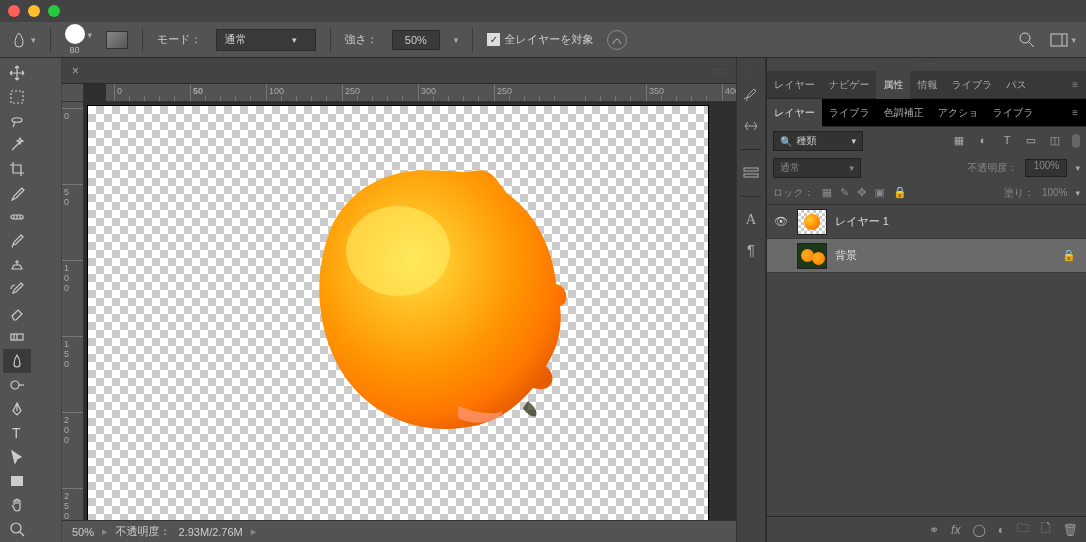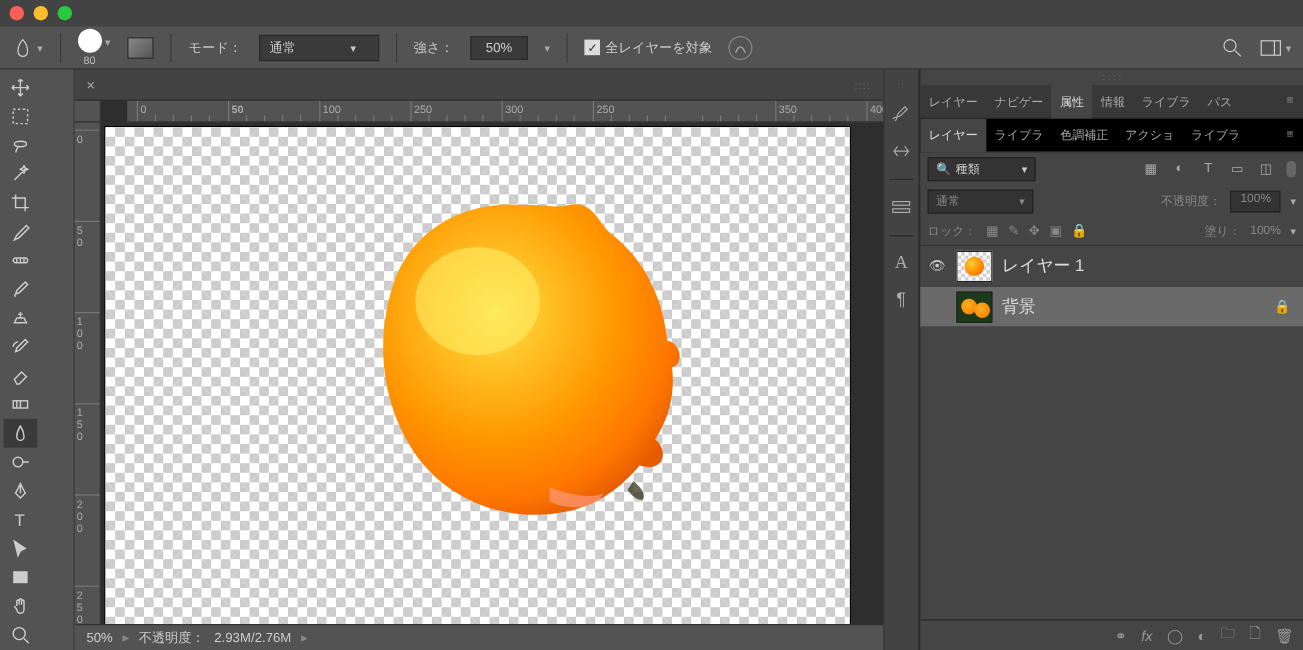--- a/index.html
+++ b/index.html
@@ -64,21 +64,21 @@
 .layers{background:#454545}
 .layer-row{height:34px;display:flex;align-items:center;padding:0 6px;gap:8px;border-bottom:1px solid #3a3a3a}
 .layer-row.sel{background:#6a6a6a}
 .vis{width:16px;text-align:center;color:#ccc}
 .thumb{width:30px;height:26px;background:#fff;border:1px solid #222;position:relative;overflow:hidden}
 .thumb .mini-trans{position:absolute;inset:0;background-image:linear-gradient(45deg,#ccc 25%,transparent 25%),linear-gradient(-45deg,#ccc 25%,transparent 25%),linear-gradient(45deg,transparent 75%,#ccc 75%),linear-gradient(-45deg,transparent 75%,#ccc 75%);background-size:6px 6px;background-position:0 0,0 3px,3px -3px,-3px 0;background-color:#fff}
 .thumb .mini-orange{position:absolute;left:6px;top:4px;width:16px;height:16px;background:radial-gradient(circle at 35% 35%,#ffcc33,#ff8c00 55%,#e06600);border-radius:50%}
 .thumb.bg-thumb{background:#1a3a1a}
 .thumb.bg-thumb .o1{position:absolute;left:3px;top:5px;width:13px;height:13px;background:radial-gradient(circle at 40% 40%,#ffb020,#ff7700);border-radius:50%}
 .thumb.bg-thumb .o2{position:absolute;left:14px;top:8px;width:13px;height:13px;background:radial-gradient(circle at 40% 40%,#ffb020,#ff7700);border-radius:50%}
-.layer-name{font-size:14px;color:#ddd}
+.layer-name{font-size:11px;color:#ddd}
 .lock-ind{margin-left:auto;color:#aaa;font-size:11px;padding-right:4px}
 .right-bottom{margin-top:auto;height:26px;background:#454545;border-top:1px solid #2a2a2a;display:flex;align-items:center;justify-content:flex-end;padding:0 8px;gap:12px;color:#999;font-size:12px}
 .panel-group-2 .panel-tabs{background:#000000}
 </style>
 </head>
 <body>
 
 <div class="titlebar">
   <div class="traffic">
     <div class="tl red"></div>

